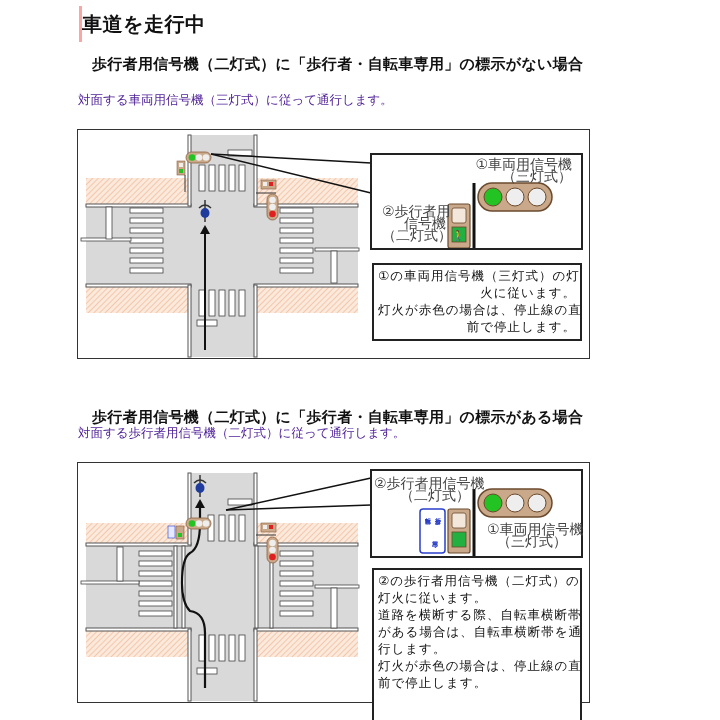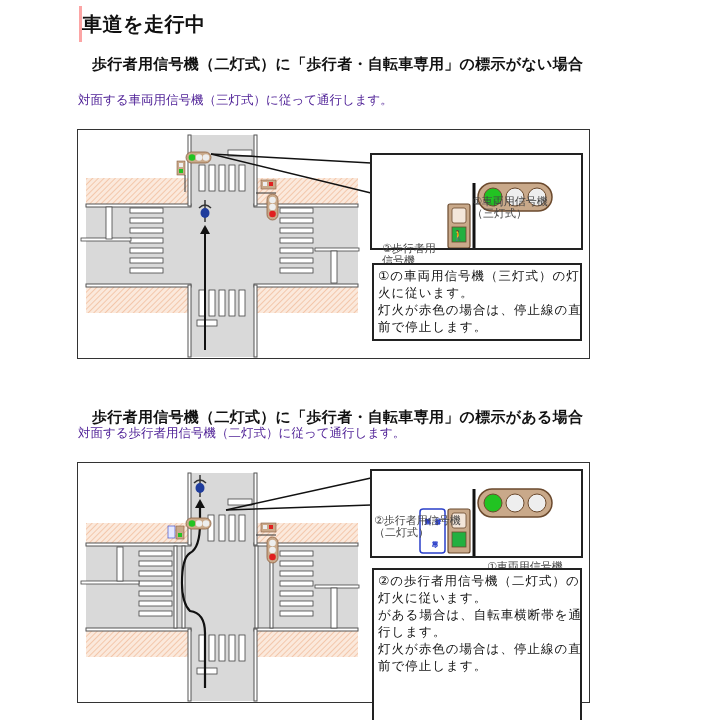--- a/index.html
+++ b/index.html
@@ -6,21 +6,21 @@
   html, body { width: 720px; height: 720px; background: #ffffff; overflow: hidden; }
   body { position: relative; font-family: "DejaVu Sans", "Liberation Sans", sans-serif; color: #111; }
   .h2 { position: absolute; left: 79px; top: 6px; height: 36px; border-left: 3px solid #fca5a5; font-size: 20px; font-weight: bold; line-height: 36px; letter-spacing: 0.5px; }
   .h3 { position: absolute; left: 92px; font-size: 15px; font-weight: bold; letter-spacing: 0.3px; white-space: nowrap; text-align: center; }
   .p { position: absolute; left: 78px; font-size: 12.5px; white-space: nowrap; color: #4c1d95; }
   .figure { position: absolute; left: 77px; width: 513px; border: 1.5px solid #333; background: #fff; }
   .fig-svg { position: absolute; left: 0; top: 0; }
   .callout { position: absolute; border: 2px solid #222; background: #fff; }
   .note { position: absolute; border: 2px solid #222; background: #fff; font-size: 12.5px; line-height: 17px; padding: 2px 4px; letter-spacing: 1px; color: #111; }
   .note div { white-space: nowrap; }
-  .lbl { position: absolute; font-size: 11px; color: #444; text-align: left; line-height: 12px; white-space: nowrap; margin-top: 38px; }
+  .lbl { position: absolute; font-size: 14px; color: #444; text-align: right; line-height: 12px; white-space: nowrap; }
 </style>
 </head>
 <body>
 
 <h2 class="h2">車道を走行中</h2>
 
 <h3 class="h3" style="top:55px;">歩行者用信号機（二灯式）に「歩行者・自転車専用」の標示がない場合</h3>
 <p class="p" style="top:92px;">対面する車両用信号機（三灯式）に従って通行します。</p>
 
 <div class="figure" style="top:129px; height:230px;">
@@ -142,21 +142,21 @@
       <div>①車両用信号機</div>
       <div>（三灯式）</div>
     </div>
     <div class="lbl" style="left:10px; top:50px; width:64px;">
       <div>②歩行者用</div>
       <div>信号機</div>
       <div>（二灯式）</div>
     </div>
   </div>
 
-  <div class="note" style="left:294px; top:133px; width:210px; height:78px;">
+  <div class="note" style="left:294px; top:133px; width:210px; height:78px;text-align:right;">
     <div>①の車両用信号機（三灯式）の灯</div>
     <div>火に従います。</div>
     <div>灯火が赤色の場合は、停止線の直</div>
     <div>前で停止します。</div>
   </div>
 </div>
 
 <h3 class="h3" style="top:388px;margin-top:20px;">歩行者用信号機（二灯式）に「歩行者・自転車専用」の標示がある場合</h3>
 <p class="p" style="top:425px;">対面する歩行者用信号機（二灯式）に従って通行します。</p>
 
@@ -284,18 +284,19 @@
     </div>
     <div class="lbl" style="left:115px; top:52px; width:80px;">
       <div>①車両用信号機</div>
       <div>（三灯式）</div>
     </div>
   </div>
 
   <div class="note" style="left:294px; top:105px; width:210px; height:160px;">
     <div>②の歩行者用信号機（二灯式）の</div>
     <div>灯火に従います。</div>
+    <div>道路を横断する際、自転車横断帯</div>
     <div>がある場合は、自転車横断帯を通</div>
     <div>行します。</div>
     <div>灯火が赤色の場合は、停止線の直</div>
     <div>前で停止します。</div>
   </div>
 </div>
 
 </body></html>

